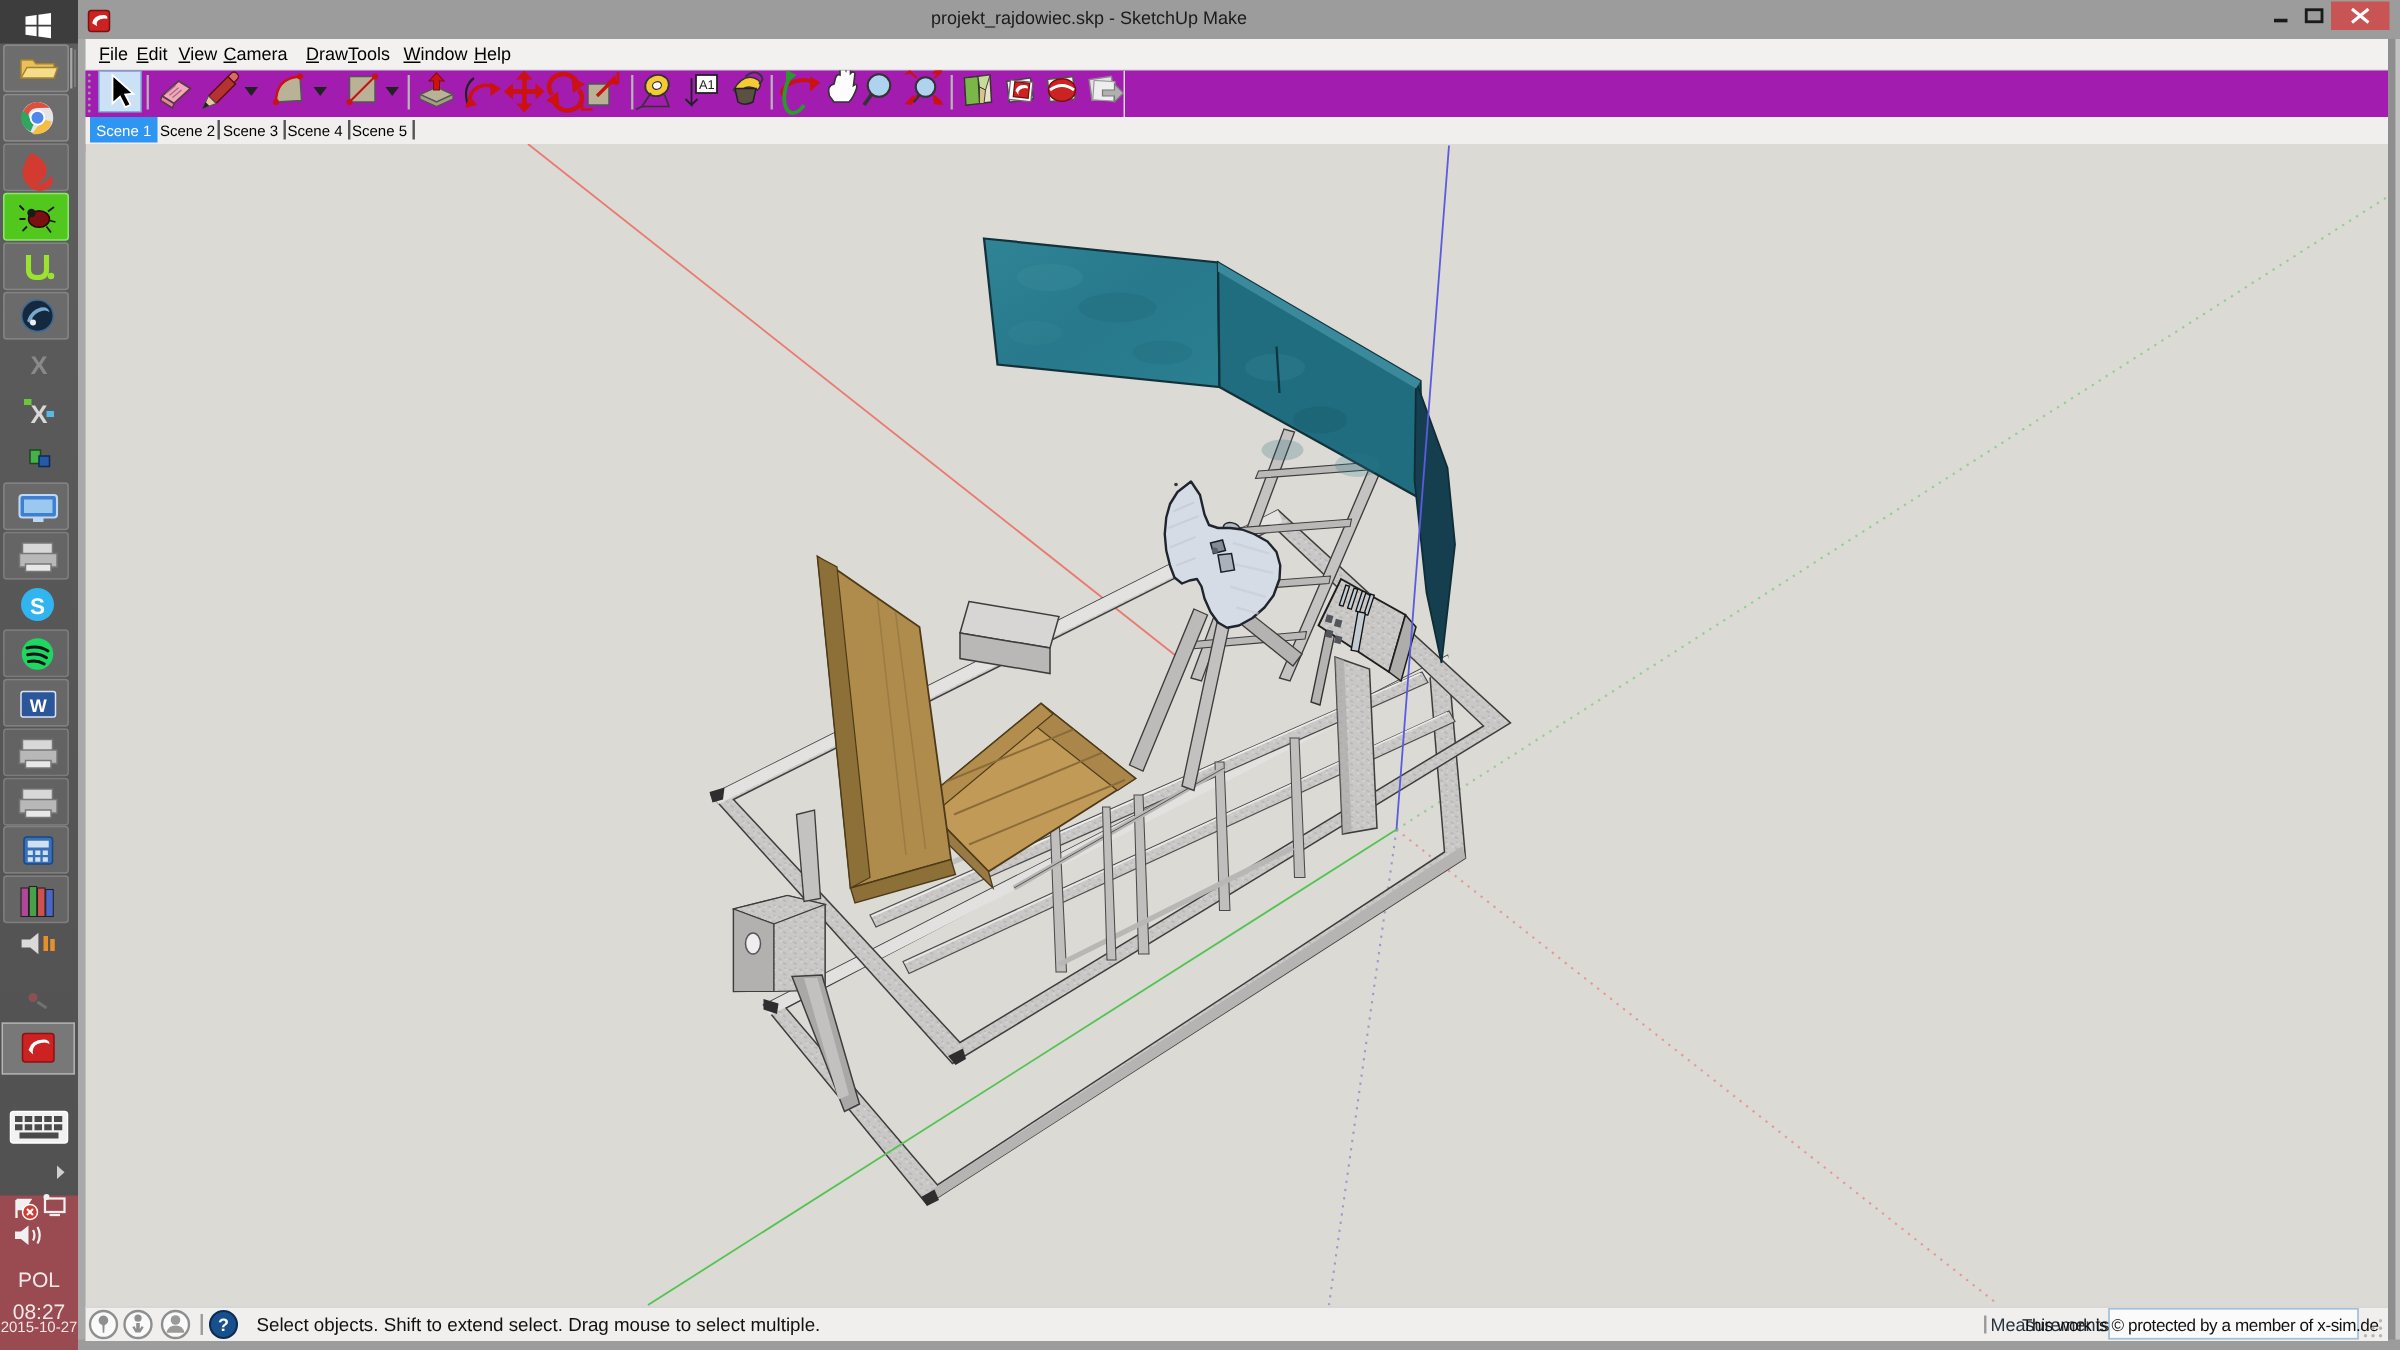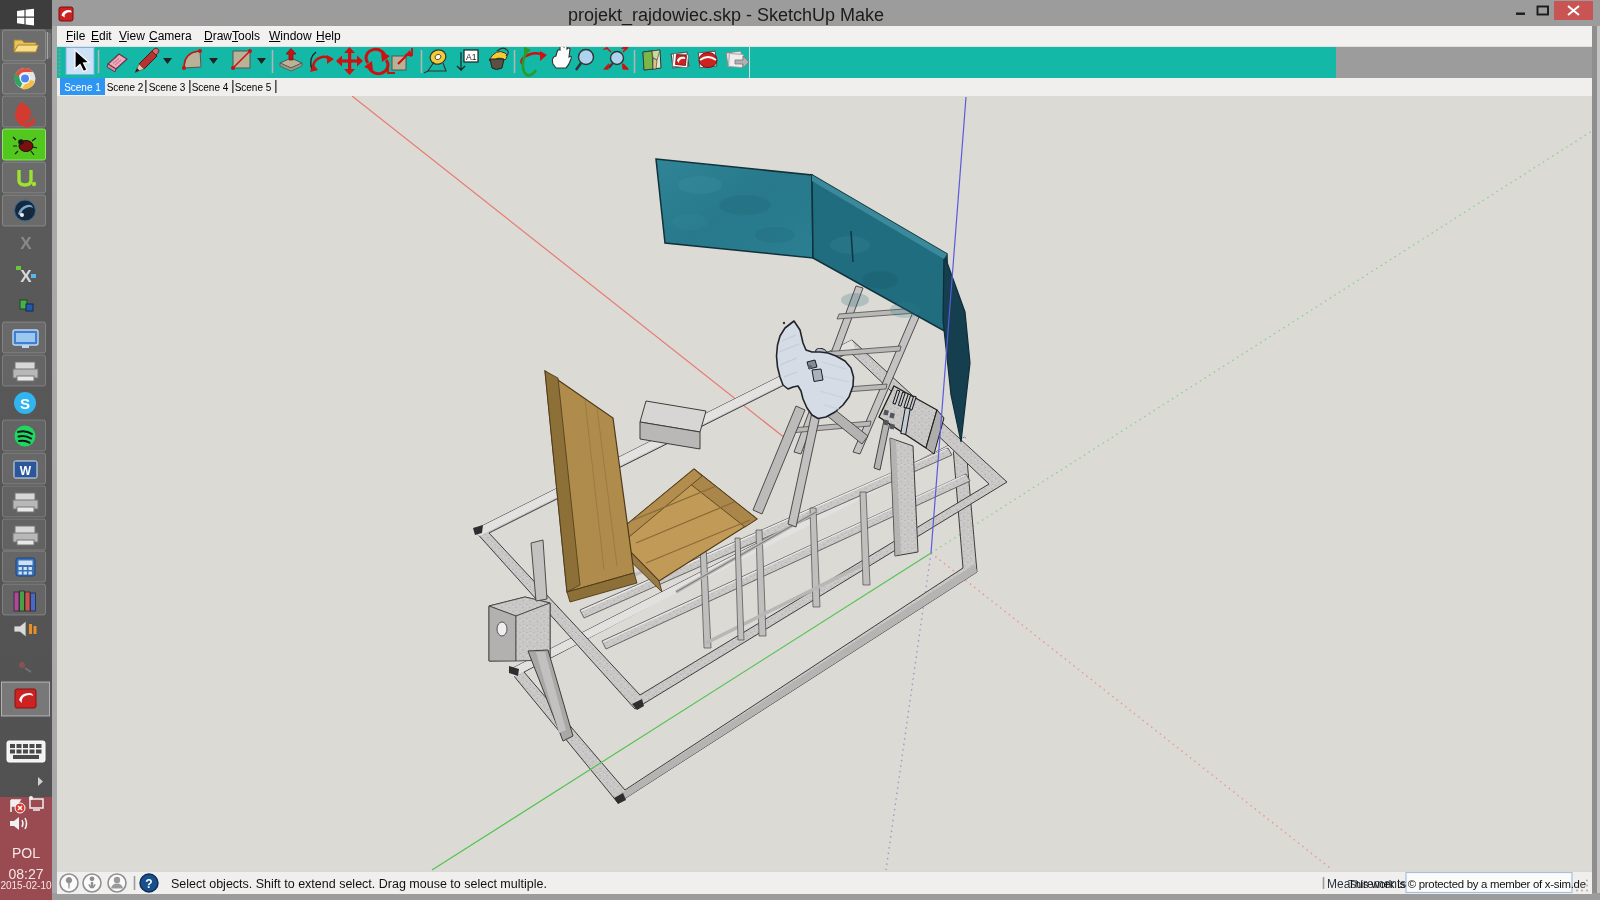--- a/index.html
+++ b/index.html
@@ -1,20 +1,20 @@
 <!DOCTYPE html>
 <html><head><meta charset="utf-8">
 <style>
 html,body{margin:0;padding:0;width:1600px;height:900px;overflow:hidden;background:#9c9c9c;font-family:"Liberation Sans",sans-serif;}
 .abs{position:absolute;}
 #titlebar{left:52px;top:0;width:1548px;height:26px;background:#9c9c9c;}
-#title{left:0;top:5px;width:1348px;text-align:center;font-size:18px;color:#1b1b1b;}
+#title{left:0;top:5px;width:1348px;text-align:center;font-size:12px;color:#1b1b1b;}
 #menubar{left:57px;top:26px;width:1535px;height:20px;background:#f2f1f0;border-bottom:1px solid #e0e0e0;}
 .menu{position:absolute;top:3px;font-size:12px;color:#000;}
-#toolbar{left:57px;top:47px;width:1279px;height:31px;background:#14b8a6;}
+#toolbar{left:57px;top:47px;width:1535px;height:31px;background:#a21caf;}
 #scenetabs{left:57px;top:78px;width:1535px;height:18px;background:#f0efee;border-bottom:6px solid #be185d;}
 #statusbar{left:57px;top:871px;width:1535px;height:22px;background:#f0efee;border-top:1px solid #d8d8d8;}
 #canvaswrap{left:57px;top:96px;width:1535px;height:775px;background:#dcdad4;}
 #leftborder{left:52px;top:26px;width:5px;height:874px;background:#a9a9a9;}
 #rightborder{left:1592px;top:26px;width:5px;height:874px;background:#8e8e8e;}
 #bottomborder{left:52px;top:893px;width:1548px;height:7px;background:#9c9c9c;}
 #taskbar{left:0;top:0;width:52px;height:900px;background:linear-gradient(#5e5e5e,#555 60%,#505050);}
 .tbtxt{position:absolute;color:#f2e8e8;font-size:14px;width:52px;text-align:center;}
 </style></head>
 <body>
@@ -523,14 +523,14 @@
 <path d="M33,810 L40,810" stroke="#f0f0f0" stroke-width="1.5"></path>
 <circle cx="31" cy="798" r="2" fill="#f0f0f0"></circle>
 </g>
 <g>
 <path d="M10,821 L14,821 L19,817 L19,830 L14,826 L10,826 Z" fill="#f0f0f0"></path>
 <path d="M22,820 Q24,823.5 22,827 M25,818 Q28,823.5 25,829" stroke="#f0f0f0" stroke-width="1.5" fill="none"></path>
 </g>
 </svg>
 <div class="tbtxt" style="top:845px">POL</div>
 <div class="tbtxt" style="top:866px">08:27</div>
-<div class="tbtxt" style="top:880px;font-size:10px">2015-02-10</div>
+<div class="tbtxt" style="top:880px;font-size:10px">2015-10-27</div>
 </div>
 
 </body></html>

